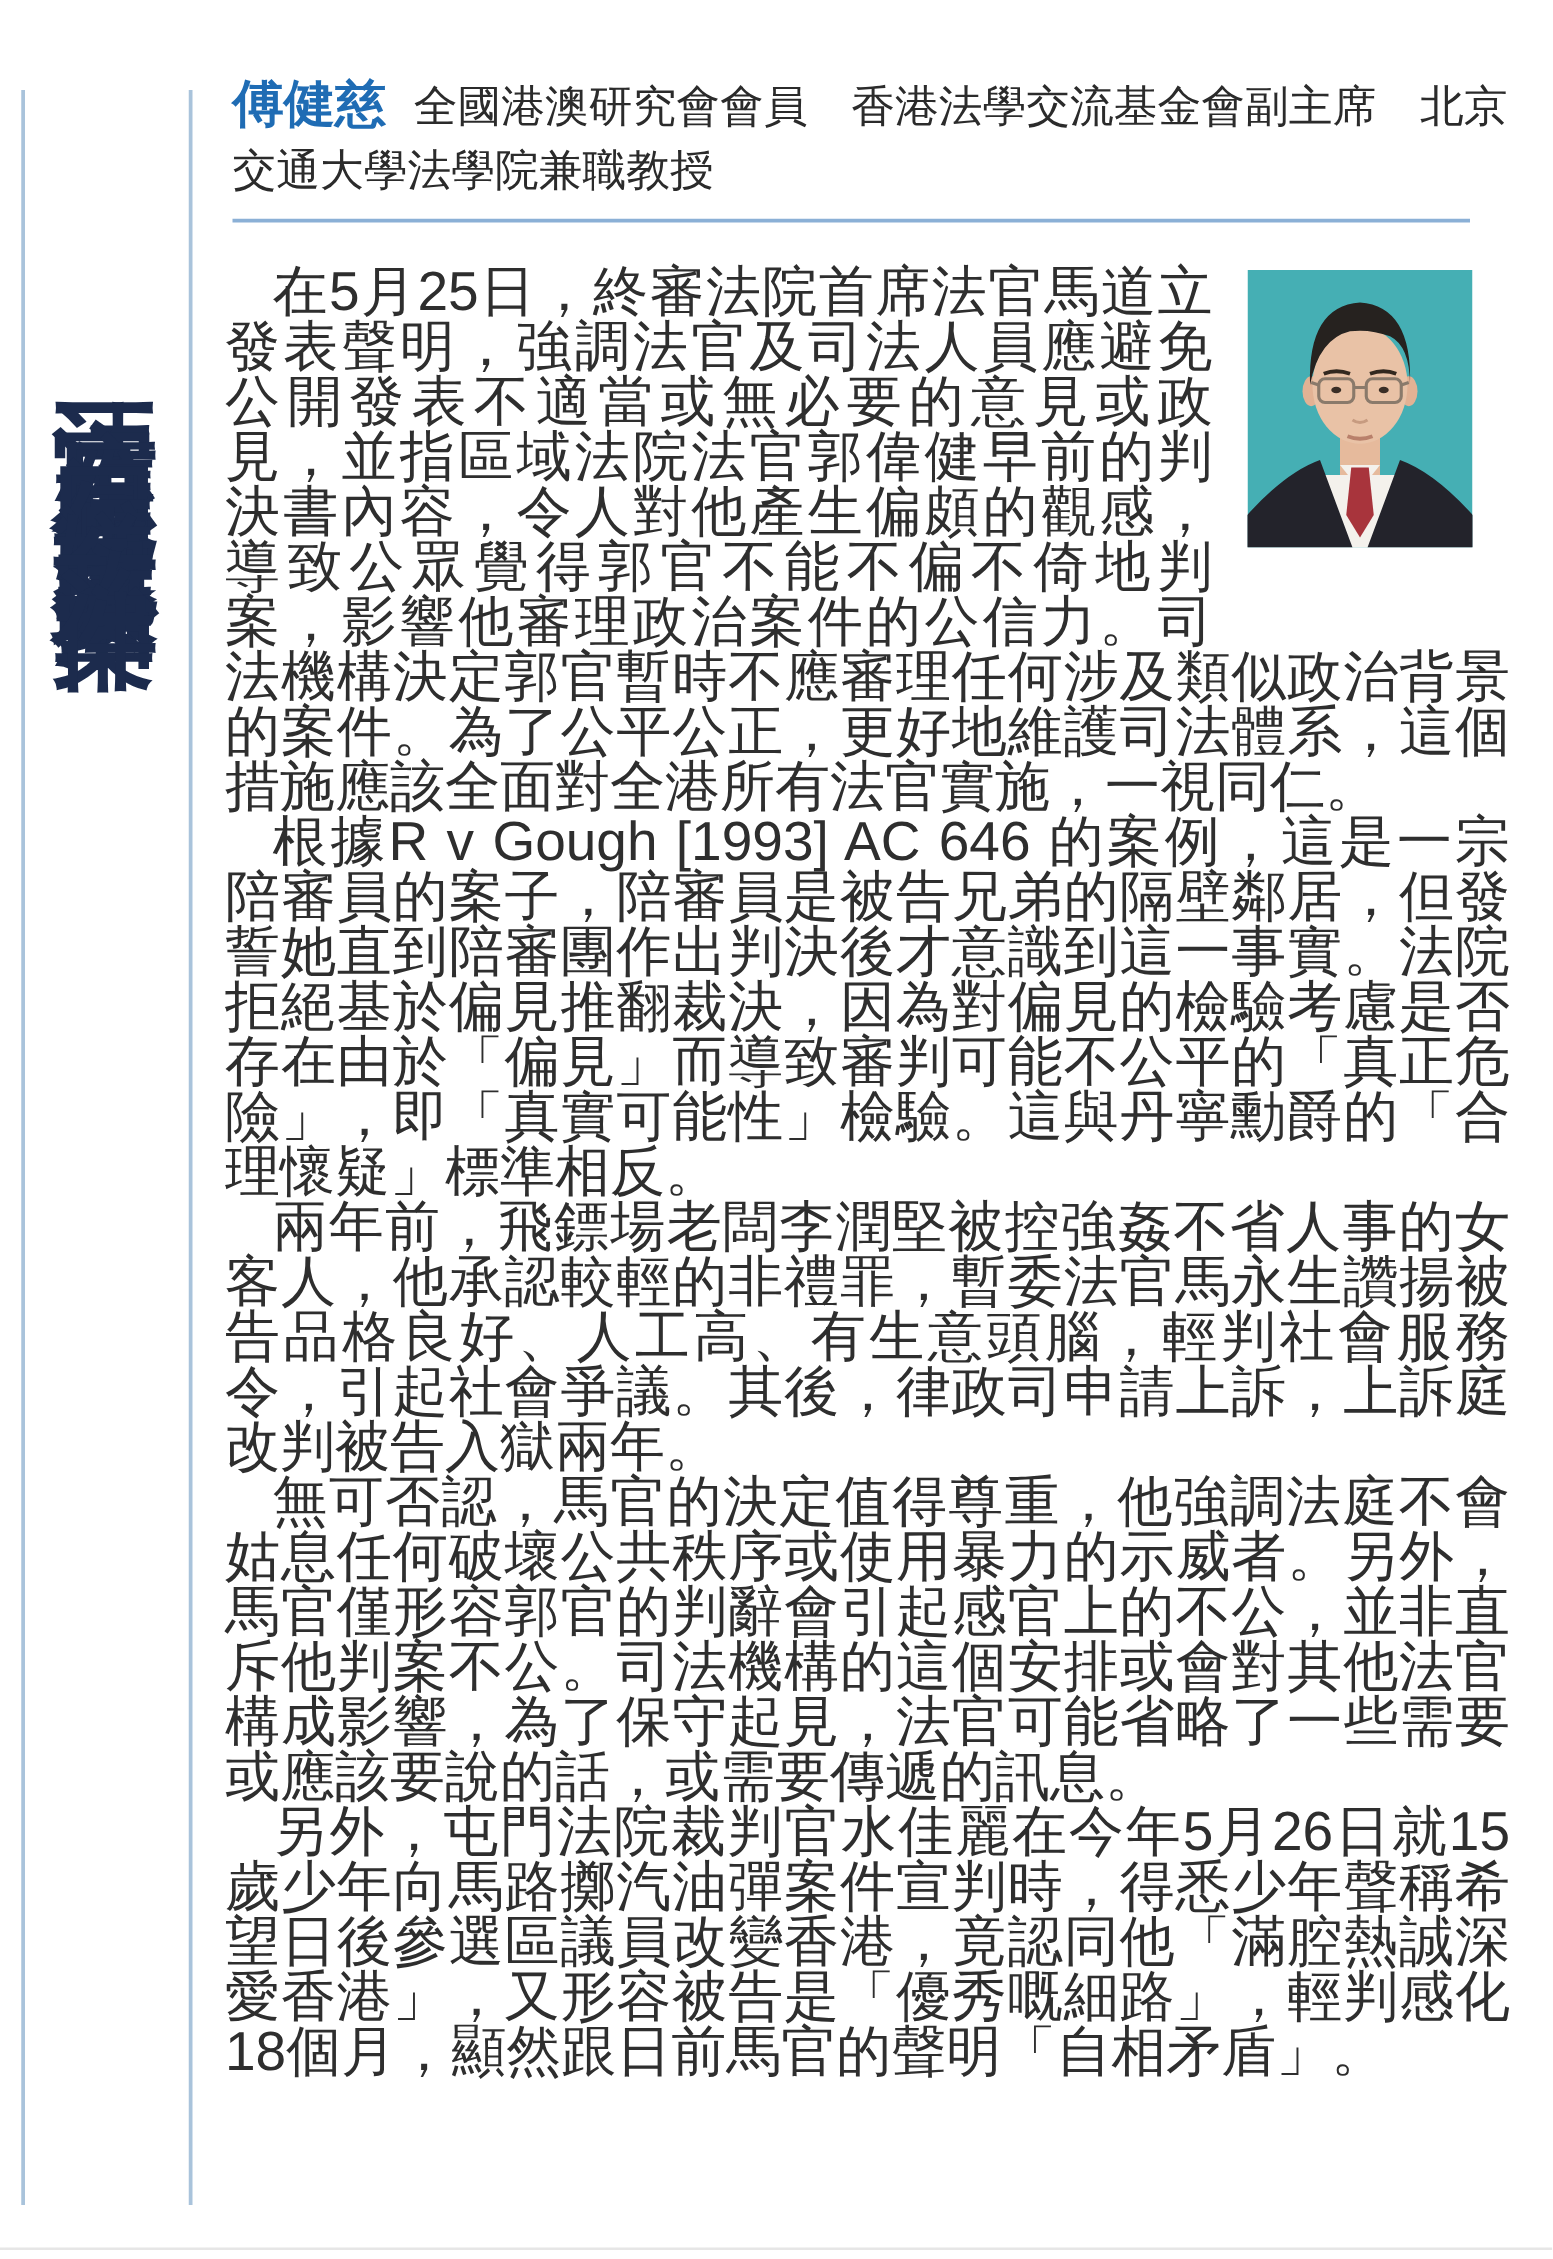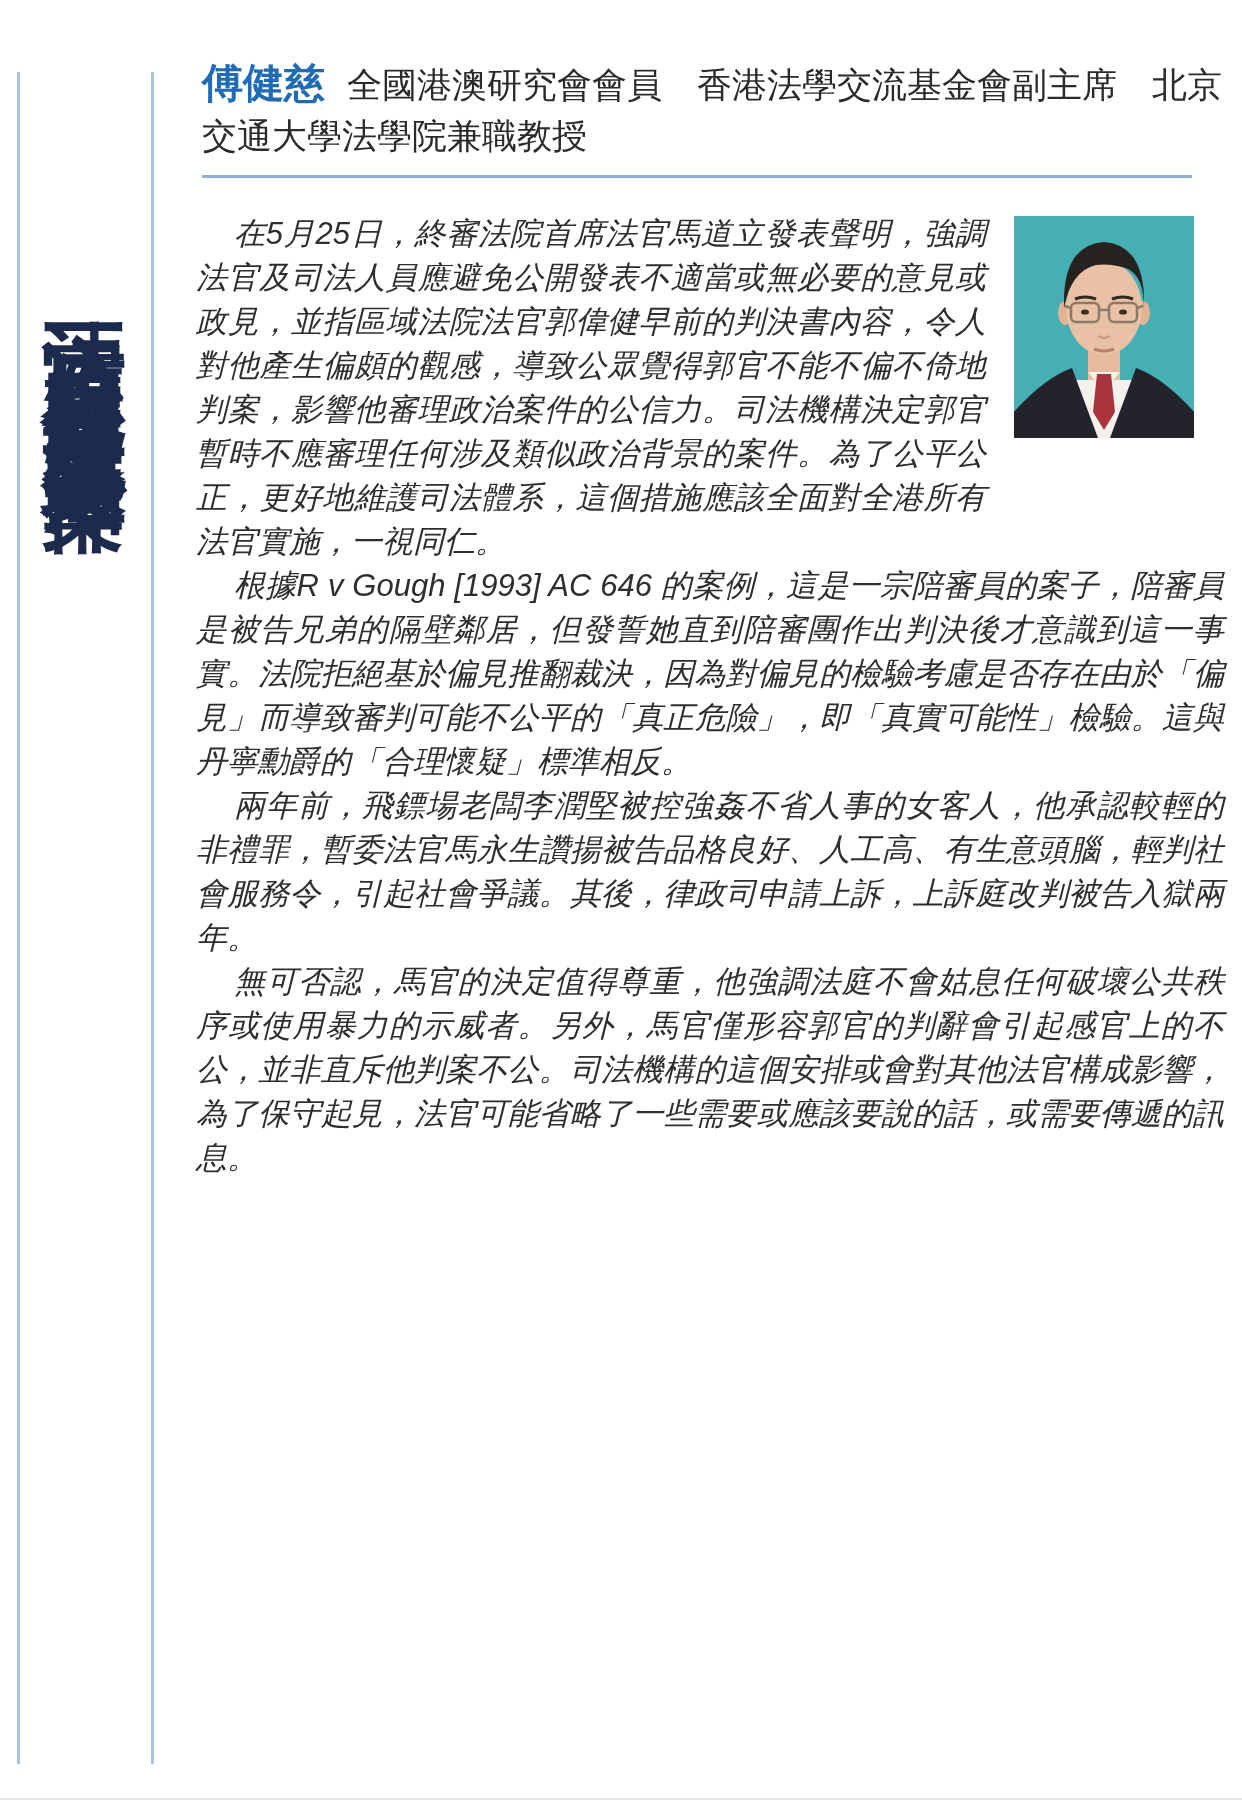--- a/index.html
+++ b/index.html
@@ -13,37 +13,36 @@
   .vline{position:absolute;top:72px;height:1692px;width:3px;background:#A9C3DB;}
   .vline-left{left:17px;}
   .vline-mid{left:151px;}
   .headline-col{
     position:absolute;left:41px;top:252px;
     writing-mode:vertical-rl;text-orientation:upright;
     font-size:84px;line-height:88px;letter-spacing:11px;
     font-weight:700;color:#1C2B4D;
     white-space:nowrap;
   }
-  .main-col{position:absolute;left:196px;top:58px;width:1028px;}
+  .main-col{position:absolute;left:180px;top:58px;width:1028px;}
   .byline{
     font-size:35px;line-height:51px;color:#2B2B2B;
     font-family:"Liberation Serif","DejaVu Serif",serif;
     padding-left:6px;
   }
   .byline-name{
     font-size:41px;font-weight:700;color:#1F6CB4;
     font-family:"Liberation Sans","DejaVu Sans",sans-serif;
     margin-right:22px;
   }
   .rule{margin:13px 0 0 6px;width:990px;height:3px;background:#8BB0D6;}
   .article-body{
     margin-top:34px;
-    font-size:31px;line-height:44px;color:#2E2E2E;
+    font-size:44px;line-height:44px;color:#2E2E2E;
     text-align:justify;
-    font-style:italic;
   }
   .article-body p{margin:0;text-indent:38px;}
   .photo{
     float:right;
     width:180px;height:222px;
     margin:4px 30px 42px 28px;
   }
   .photo svg{display:block;}
   .bottom-rule{position:absolute;left:0;top:1798px;width:1242px;height:2px;background:#E6E6E6;}
 </style>
@@ -93,19 +92,20 @@
           </g>
           <path d="M84,120 Q90,124 96,120" stroke="#C79B80" stroke-width="2.5" fill="none"></path>
           <path d="M80,133 Q90,137 100,133" stroke="#B9806B" stroke-width="3" fill="none"></path>
         </svg>
       </div>
 
       <p>在5月25日，終審法院首席法官馬道立發表聲明，強調法官及司法人員應避免公開發表不適當或無必要的意見或政見，並指區域法院法官郭偉健早前的判決書內容，令人對他產生偏頗的觀感，導致公眾覺得郭官不能不偏不倚地判案，影響他審理政治案件的公信力。司法機構決定郭官暫時不應審理任何涉及類似政治背景的案件。為了公平公正，更好地維護司法體系，這個措施應該全面對全港所有法官實施，一視同仁。</p>
       <p>根據R v Gough [1993] AC 646 的案例，這是一宗陪審員的案子，陪審員是被告兄弟的隔壁鄰居，但發誓她直到陪審團作出判決後才意識到這一事實。法院拒絕基於偏見推翻裁決，因為對偏見的檢驗考慮是否存在由於「偏見」而導致審判可能不公平的「真正危險」，即「真實可能性」檢驗。這與丹寧勳爵的「合理懷疑」標準相反。</p>
       <p>兩年前，飛鏢場老闆李潤堅被控強姦不省人事的女客人，他承認較輕的非禮罪，暫委法官馬永生讚揚被告品格良好、人工高、有生意頭腦，輕判社會服務令，引起社會爭議。其後，律政司申請上訴，上訴庭改判被告入獄兩年。</p>
       <p>無可否認，馬官的決定值得尊重，他強調法庭不會姑息任何破壞公共秩序或使用暴力的示威者。另外，馬官僅形容郭官的判辭會引起感官上的不公，並非直斥他判案不公。司法機構的這個安排或會對其他法官構成影響，為了保守起見，法官可能省略了一些需要或應該要說的話，或需要傳遞的訊息。</p>
+      <p>另外，屯門法院裁判官水佳麗在今年5月26日就15歲少年向馬路擲汽油彈案件宣判時，得悉少年聲稱希望日後參選區議員改變香港，竟認同他「滿腔熱誠深愛香港」，又形容被告是「優秀嘅細路」，輕判感化18個月，顯然跟日前馬官的聲明「自相矛盾」。</p>
 
     </div>
   </div>
 
   <div class="bottom-rule"></div>
 
 </div>
 
 </body></html>

